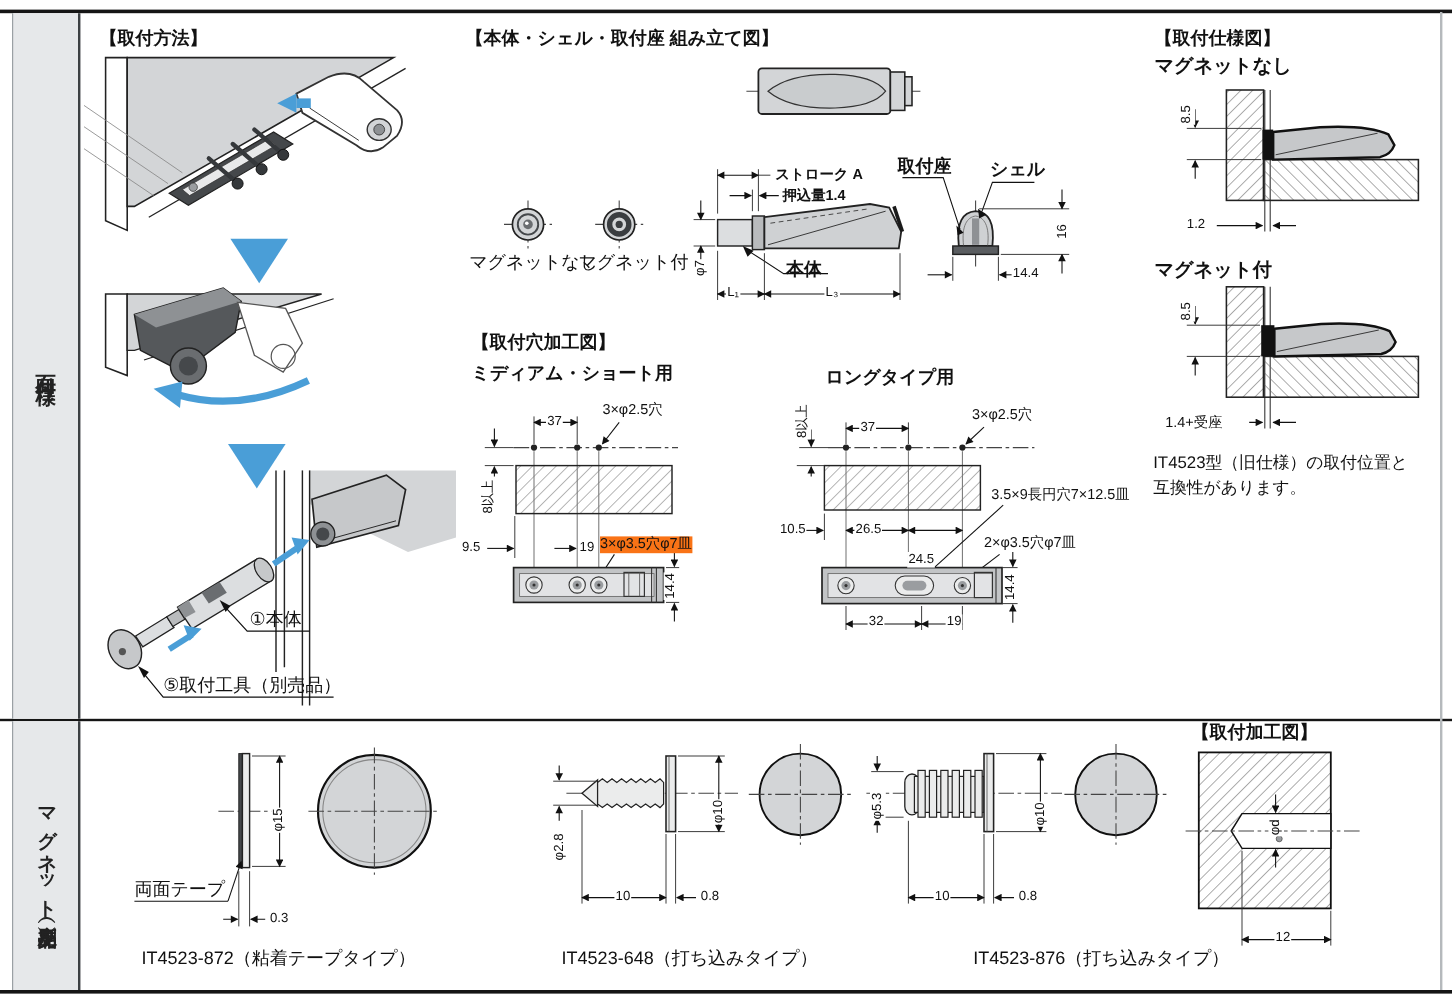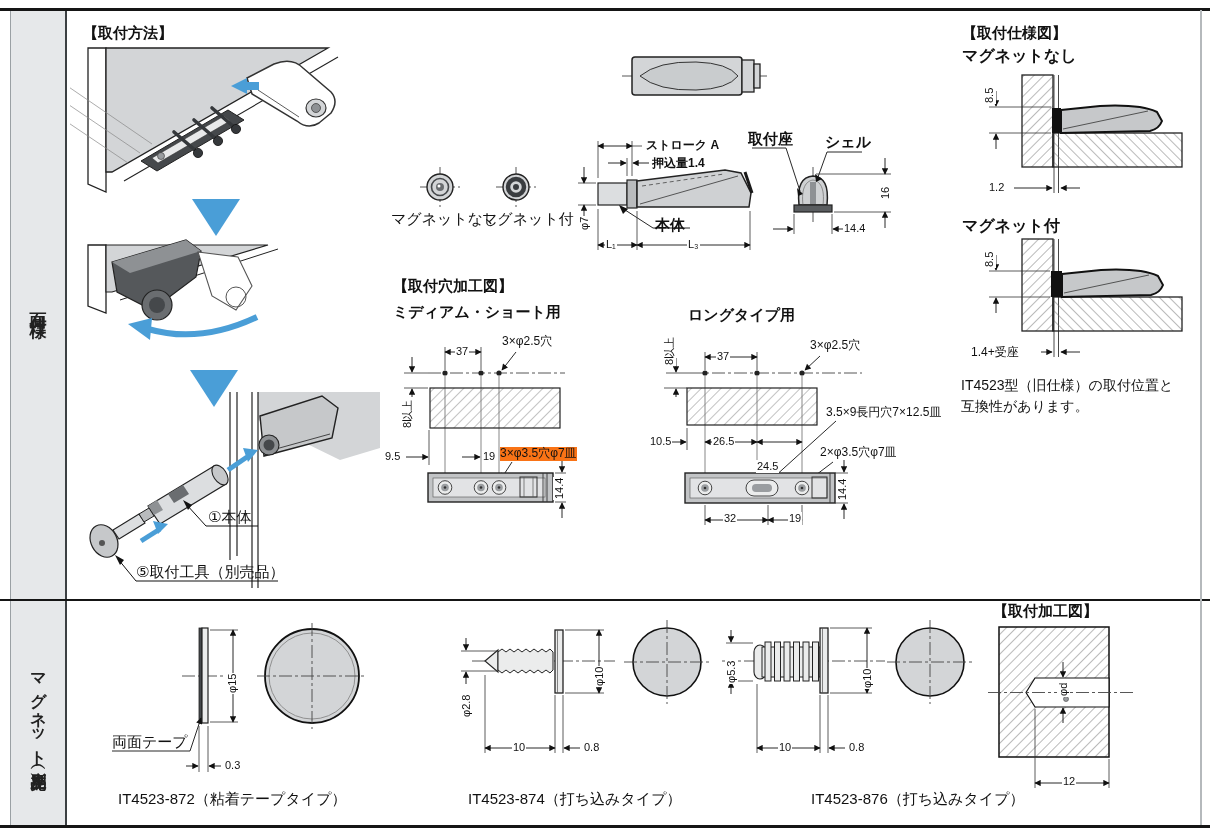--- a/index.html
+++ b/index.html
@@ -456,20 +456,21 @@
     <line class="cl" x1="988" y1="692.5" x2="1133" y2="692.5"></line>
     <line class="dln" x1="1063" y1="662" x2="1063" y2="677" marker-end="url(#k9)"></line>
     <line class="dln" x1="1063" y1="708" x2="1063" y2="723" marker-start="url(#k9)"></line>
     <circle cx="1066" cy="699" r="2.5" fill="#9a9da0" stroke="#555" stroke-width="0.7"></circle>
     <line class="ext" x1="1035" y1="709" x2="1035" y2="788"></line>
       <line class="ext" x1="1109" y1="759" x2="1109" y2="788"></line>
     <line class="dln" x1="1035" y1="783" x2="1109" y2="783" marker-start="url(#k9)" marker-end="url(#k9)"></line>
   </svg>
 
   <span class="lbl t15" style="left:83px;top:24px">【取付方法】</span>
+  <span class="lbl t15" style="left:388px;top:24px">【本体・シェル・取付座 組み立て図】</span>
   <span class="lbl t15" style="left:962px;top:24px">【取付仕様図】</span>
 
   <span class="lbl t13" style="left:208px;top:508px">①本体</span>
   <span class="lbl t13" style="left:136px;top:563px">⑤取付工具（別売品）</span>
 
   <span class="lbl t13" style="left:391px;top:210px">マグネットなし</span>
   <span class="lbl t13" style="left:482px;top:210px">マグネット付</span>
   <span class="lbl t12 b" style="left:646px;top:139px">ストローク A</span>
   <span class="lbl t12 b" style="left:652px;top:157px">押込量1.4</span>
   <span class="lbl dim rot" style="left:578px;top:231px">φ7</span>
@@ -515,21 +516,21 @@
 
   <span class="lbl dim rot" style="left:226px;top:694px">φ15</span>
   <span class="lbl t13" style="left:112px;top:733px">両面テープ</span>
   <span class="lbl dim" style="left:224px;top:759px">0.3</span>
   <span class="lbl cap" style="left:118px;top:790px">IT4523-872（粘着テープタイプ）</span>
 
   <span class="lbl dim rot" style="left:460px;top:718px">φ2.8</span>
   <span class="lbl dim rot" style="left:593px;top:687px">φ10</span>
   <span class="lbl dim" style="left:512px;top:741px">10</span>
   <span class="lbl dim" style="left:583px;top:741px">0.8</span>
-  <span class="lbl cap" style="left:468px;top:790px">IT4523-874（打ち込みタイプ）</span>
+  <span class="lbl cap" style="left:468px;top:790px">IT4523-648（打ち込みタイプ）</span>
 
   <span class="lbl dim rot" style="left:725px;top:684px">φ5.3</span>
   <span class="lbl dim rot" style="left:861px;top:689px">φ10</span>
   <span class="lbl dim" style="left:778px;top:741px">10</span>
   <span class="lbl dim" style="left:848px;top:741px">0.8</span>
   <span class="lbl cap" style="left:811px;top:790px">IT4523-876（打ち込みタイプ）</span>
 
   <span class="lbl t15" style="left:993px;top:602px">【取付加工図】</span>
   <span class="lbl dim rot" style="left:1057px;top:697px">φd</span>
   <span class="lbl dim" style="left:1062px;top:775px">12</span>

